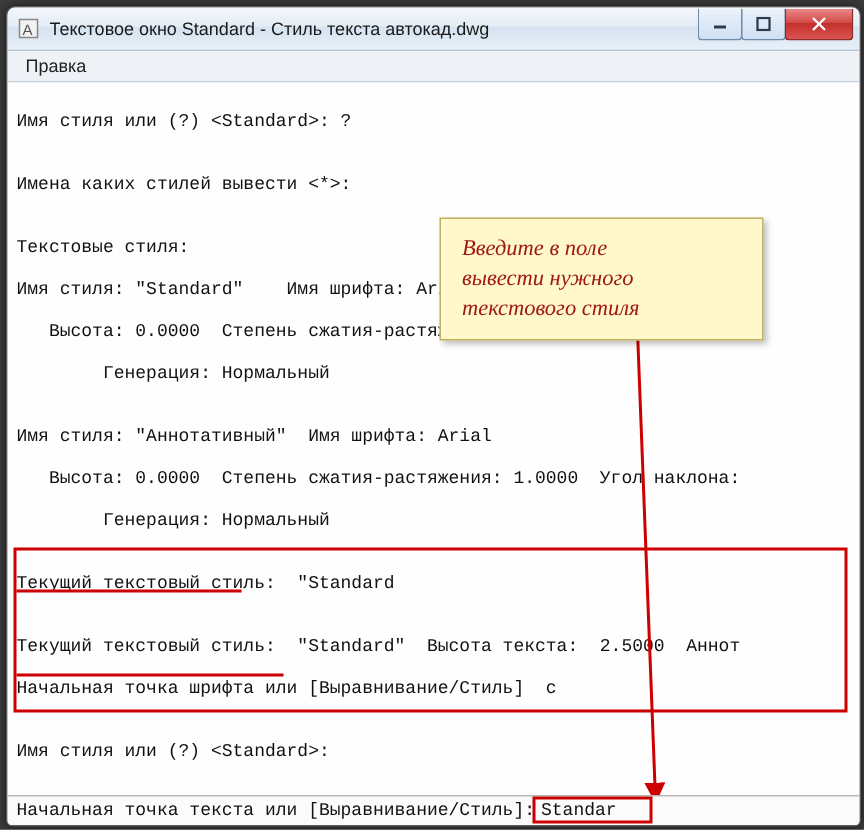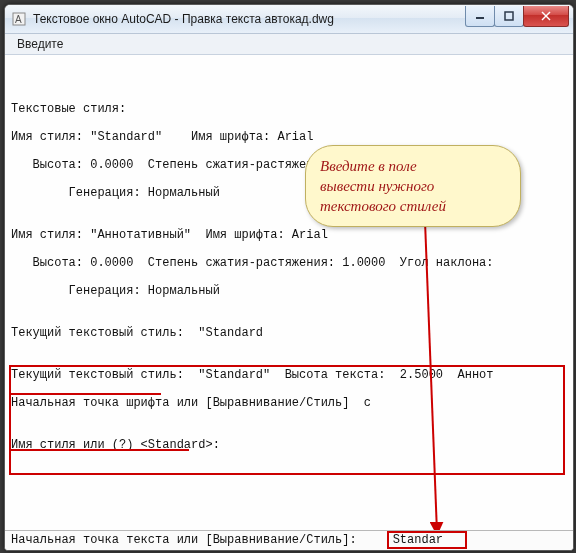--- a/index.html
+++ b/index.html
@@ -149,21 +149,20 @@
   
   .cmdrow {
     border-top: 1px solid #b8b8b8;
     background: #fbfbfb;
     padding: 2px 24px 3px 6px;
     font-family: "Courier New", monospace;
     font-size: 12px;
     color: #111;
     display: flex;
     align-items: center;
-    gap: 32px;
   }
   .cmd-input {
     font-family: "Courier New", monospace;
     font-size: 12px;
     border: none;
     background: transparent;
     padding: 0 2px;
     margin-left: 2px;
     width: 70px;
     color: #111;
@@ -186,21 +185,21 @@
 <div class="stage">
   <div class="window">
 
     <div class="titlebar">
       <span class="app-icon">
         <svg width="16" height="16" viewBox="0 0 16 16">
             <rect x="2" y="2" width="12" height="12" fill="#f2f2f2" stroke="#888"></rect>
             <text x="4" y="12" font-size="10" font-family="Arial" fill="#555">A</text>
           </svg>
       </span>
-      <span class="title-text">Текстовое окно AutoCAD - Правка текста автокад.dwg</span>
+      <span class="title-text">Текстовое окно Standard - Стиль текста автокад.dwg</span>
       <div class="win-buttons">
         <div class="win-btn">
           <svg width="10" height="10">
               <rect x="1" y="6" width="8" height="2" fill="#2d3a4b"></rect>
             </svg>
         </div>
         <div class="win-btn">
           <svg width="10" height="10">
               <rect x="1" y="1" width="8" height="8" fill="none" stroke="#2d3a4b" stroke-width="1.5"></rect>
             </svg>
@@ -208,26 +207,28 @@
         <div class="win-btn close">
           <svg width="12" height="10">
               <line x1="2" y1="1" x2="10" y2="9" stroke="#fff" stroke-width="1.5"></line>
               <line x1="10" y1="1" x2="2" y2="9" stroke="#fff" stroke-width="1.5"></line>
             </svg>
         </div>
       </div>
     </div>
 
     <div class="menubar">
-      <span class="menu-item">Введите</span>
+      <span class="menu-item">Правка</span>
     </div>
 
     <div class="console-wrap">
       <div class="console">
-<span class="cline"></span>
+<span class="cline">Имя стиля или (?) &lt;Standard&gt;: ?</span>
+<span class="cline"></span>
+<span class="cline">Имена каких стилей вывести &lt;*&gt;:</span>
 <span class="cline"></span>
 <span class="cline">Текстовые стиля:</span>
 <span class="cline">Имя стиля: "Standard"    Имя шрифта: Arial</span>
 <span class="cline">   Высота: 0.0000  Степень сжатия-растяжения: 1.0000  Угол наклона:</span>
 <span class="cline">        Генерация: Нормальный</span>
 <span class="cline"></span>
 <span class="cline">Имя стиля: "Аннотативный"  Имя шрифта: Arial</span>
 <span class="cline">   Высота: 0.0000  Степень сжатия-растяжения: 1.0000  Угол наклона:</span>
 <span class="cline">        Генерация: Нормальный</span>
 <span class="cline"></span>
@@ -251,24 +252,24 @@
 <span class="cline"></span>
 
 <span class="cline"></span>
 
       </div>
 
       <div class="hl" style="left:4px; top:310px; width:556px; height:110px;"></div>
       <div class="ul" style="left:6px; top:338px; width:150px;"></div>
       <div class="ul" style="left:6px; top:394px; width:178px;"></div>
 
-      <div class="callout" style="left:300px; top:90px; width:186px;border-radius:28px;">
+      <div class="callout" style="left:288px; top:90px; width:186px;">
         <div>Введите в поле</div>
         <div>вывести нужного</div>
-        <div>текстового стилей</div>
+        <div>текстового стиля</div>
       </div>
 
       <svg class="arrow-svg" width="568" height="492">
         <defs>
           <marker id="ah" viewBox="0 0 10 10" refX="8" refY="5" markerWidth="7" markerHeight="7" orient="auto-start-reverse">
             <path d="M 0 0 L 10 5 L 0 10 z" fill="#cc0000"></path>
           </marker>
         </defs>
         <line x1="420" y1="166" x2="432" y2="478" stroke="#cc0000" stroke-width="2" marker-end="url(#ah)"></line>
       </svg>

